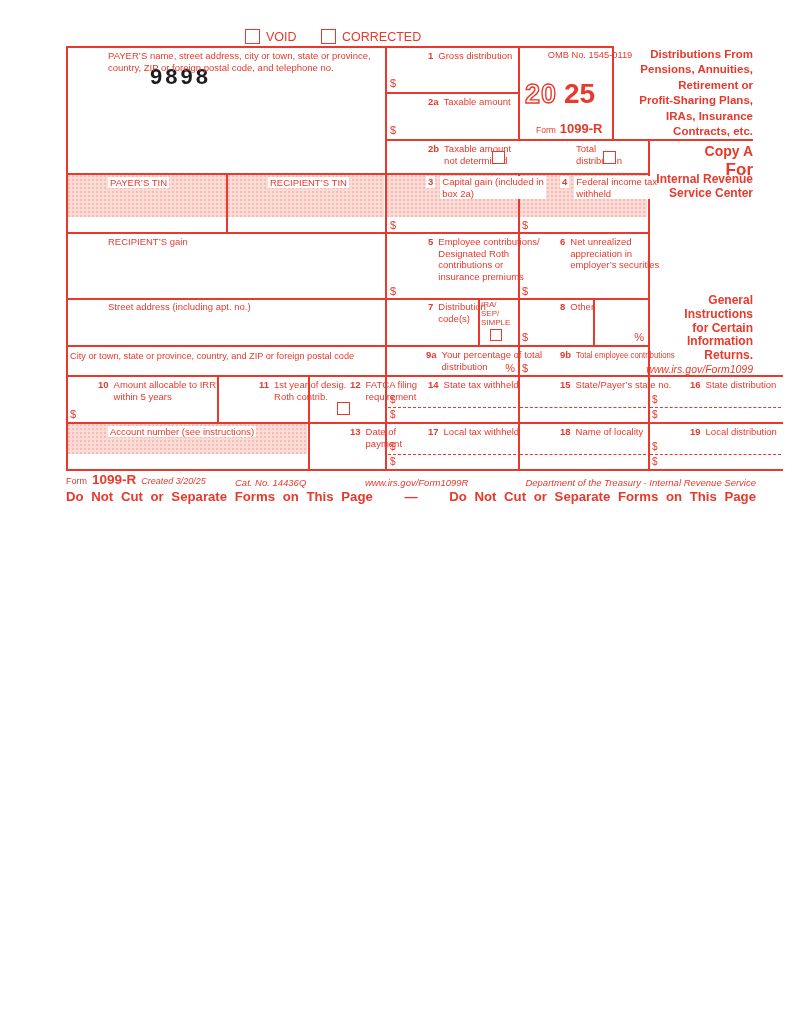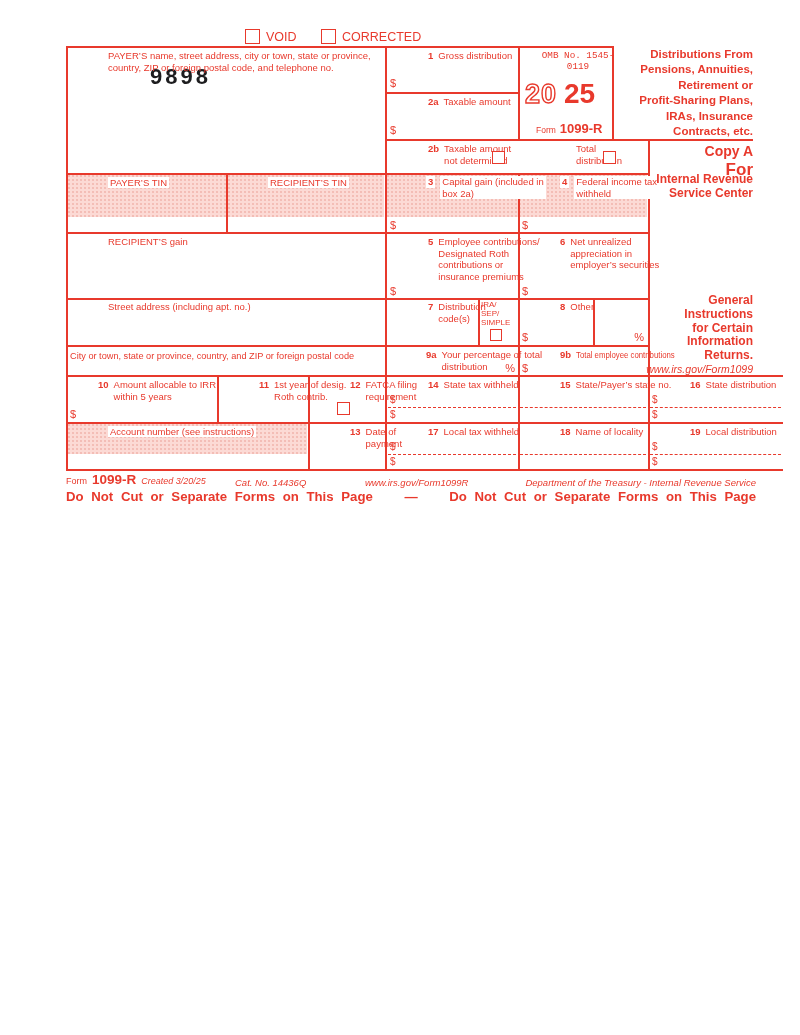--- a/index.html
+++ b/index.html
@@ -102,21 +102,21 @@
   <div class="t lbl" style="left:70px;top:301px;">Street address (including apt. no.)</div>
   <div class="t" style="left:70px;top:351px;font-size:9.2px;">City or town, state or province, country, and ZIP or foreign postal code</div>
   <div class="t lbl" style="left:70px;top:426px;"><span class="chip">Account number (see instructions)</span></div>
 
   <div class="t lbl numlbl" style="left:390px;top:50px;">
     <span class="num">1</span>
       <span class="pre">Gross distribution</span>
   </div>
   <div class="t dollar" style="left:390px;top:77px;">$</div>
 
-  <div class="t" style="left:532px;top:50px;width:92px;text-align:center;font-size:9.3px;font-family:Liberation Mono, monospace;">OMB No. 1545-0119</div>
+  <div class="t" style="left:544px;top:50px;width:92px;text-align:center;font-size:9.3px;">OMB No. 1545-0119</div>
   <svg style="position:absolute;left:524px;top:78px;" width="84" height="32">
     <text x="1" y="25" class="yr-outline">20</text>
     <text x="40" y="25" class="yr-bold">25</text>
   </svg>
   <div class="t" style="left:536px;top:121px;display:flex;align-items:baseline;gap:4px;">
     <span class="formword">Form</span>
     <span class="formnum">1099-R</span>
   </div>
 
   <div class="t lbl numlbl" style="left:390px;top:96px;">

